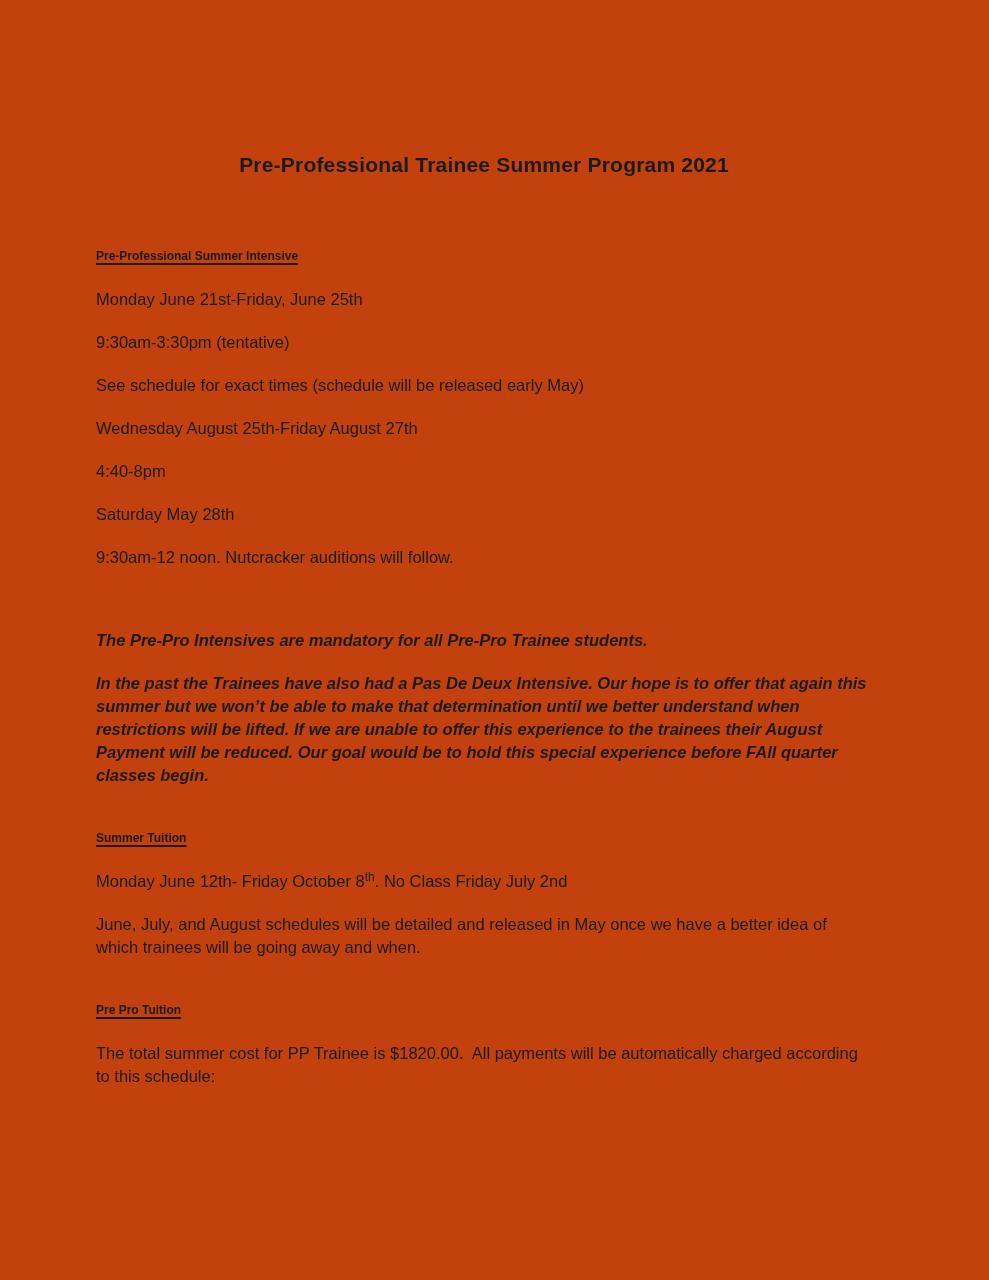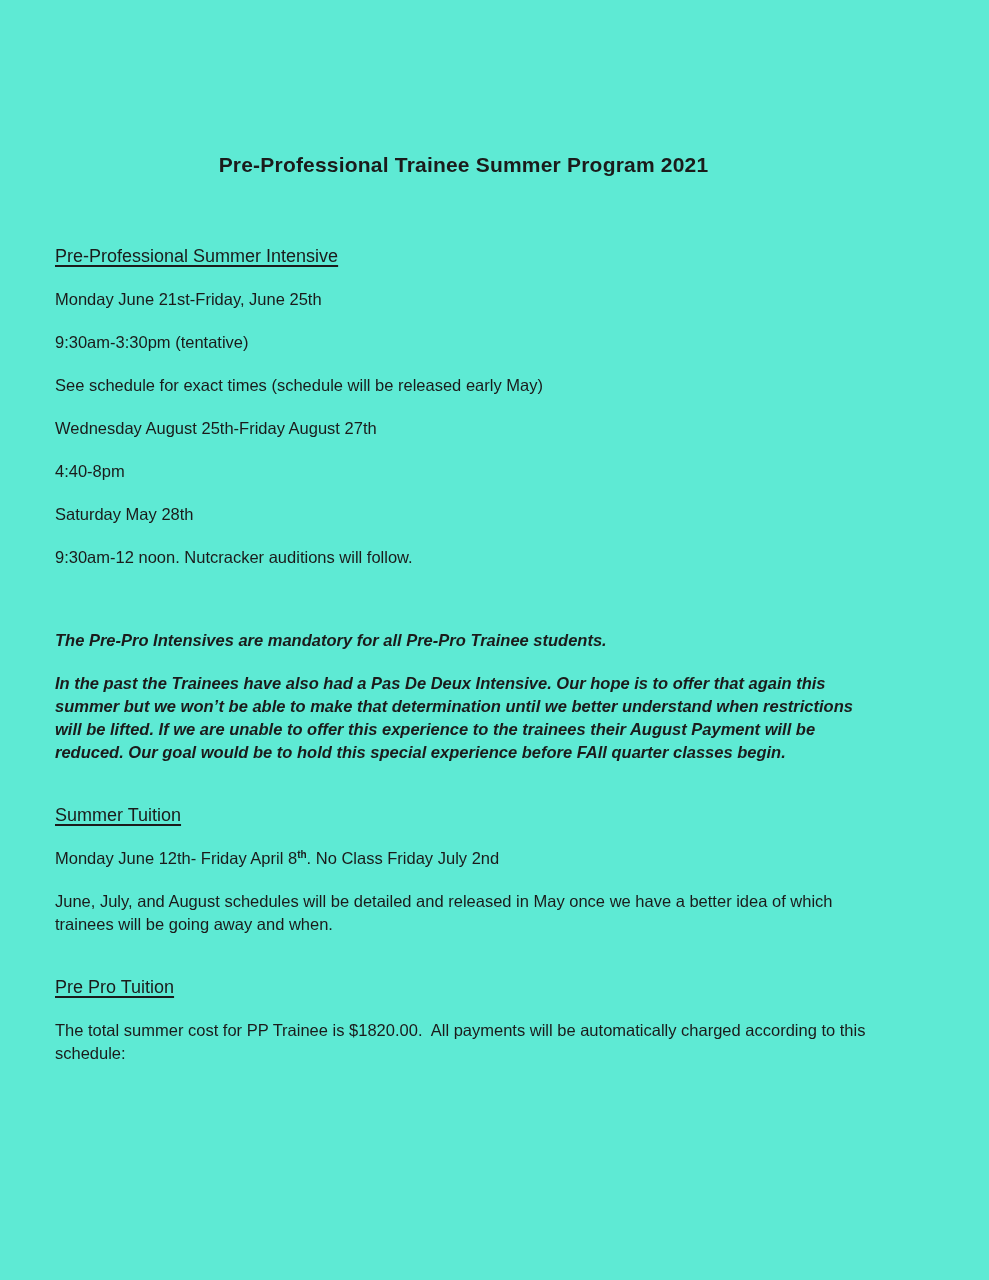--- a/index.html
+++ b/index.html
@@ -11,36 +11,36 @@
     width: 989px;
     height: 1280px;
     font-family: "Liberation Sans", sans-serif;
     color: #1b1b1b;
     -webkit-font-smoothing: antialiased;
   }
   .page {
     box-sizing: border-box;
     width: 989px;
     height: 1280px;
-    padding: 150px 117px 0 55px;
-    background: #5eead4;
+    padding: 150px 117px 0 96px;
+    background: #c2410c;
     overflow: hidden;
   }
   .doc-title {
     font-size: 21px;
     line-height: 29px;
     font-weight: bold;
     text-align: center;
     margin: 0 0 66px 0;
     letter-spacing: 0.2px;
   }
   .heading {
-    font-size: 18px;
+    font-size: 12px;
     line-height: 23px;
-    font-weight: normal;
+    font-weight: bold;
     text-decoration: underline;
     text-decoration-thickness: 1.5px;
     text-underline-offset: 3px;
     margin: 0 0 20px 0;
   }
   p.body-text {
     font-size: 16.5px;
     line-height: 23px;
     margin: 0 0 20px 0;
     white-space: pre-wrap;
@@ -52,24 +52,23 @@
   .gap-extra {
     margin-top: 60px;
   }
   .gap-section {
     margin-top: 40px;
   }
   section {
     margin: 0;
   }
   sup.ordinal {
-    font-size: 10px;
+    font-size: 12px;
     line-height: 0;
     vertical-align: super;
-    font-weight: bold;
   }
 </style>
 </head>
 <body>
 
 <div class="page">
 
   <h1 class="doc-title">Pre-Professional Trainee Summer Program 2021</h1>
 
   <section>
@@ -83,21 +82,21 @@
     <p class="body-text">9:30am-12 noon. Nutcracker auditions will follow.</p>
   </section>
 
   <section class="gap-extra">
     <p class="body-text emphasis">The Pre-Pro Intensives are mandatory for all Pre-Pro Trainee students.</p>
     <p class="body-text emphasis">In the past the Trainees have also had a Pas De Deux Intensive. Our hope is to offer that again this summer but we won’t be able to make that determination until we better understand when restrictions will be lifted. If we are unable to offer this experience to the trainees their August Payment will be reduced. Our goal would be to hold this special experience before FAll quarter classes begin.</p>
   </section>
 
   <section class="gap-section">
     <h2 class="heading">Summer Tuition</h2>
-    <p class="body-text"><span>Monday June 12th- Friday April 8</span><sup class="ordinal">th</sup><span>. No Class Friday July 2nd</span></p>
+    <p class="body-text"><span>Monday June 12th- Friday October 8</span><sup class="ordinal">th</sup><span>. No Class Friday July 2nd</span></p>
     <p class="body-text">June, July, and August schedules will be detailed and released in May once we have a better idea of which trainees will be going away and when.</p>
   </section>
 
   <section class="gap-section">
     <h2 class="heading">Pre Pro Tuition</h2>
     <p class="body-text">The total summer cost for PP Trainee is $1820.00.  All payments will be automatically charged according to this schedule:</p>
   </section>
 
 </div>
 

